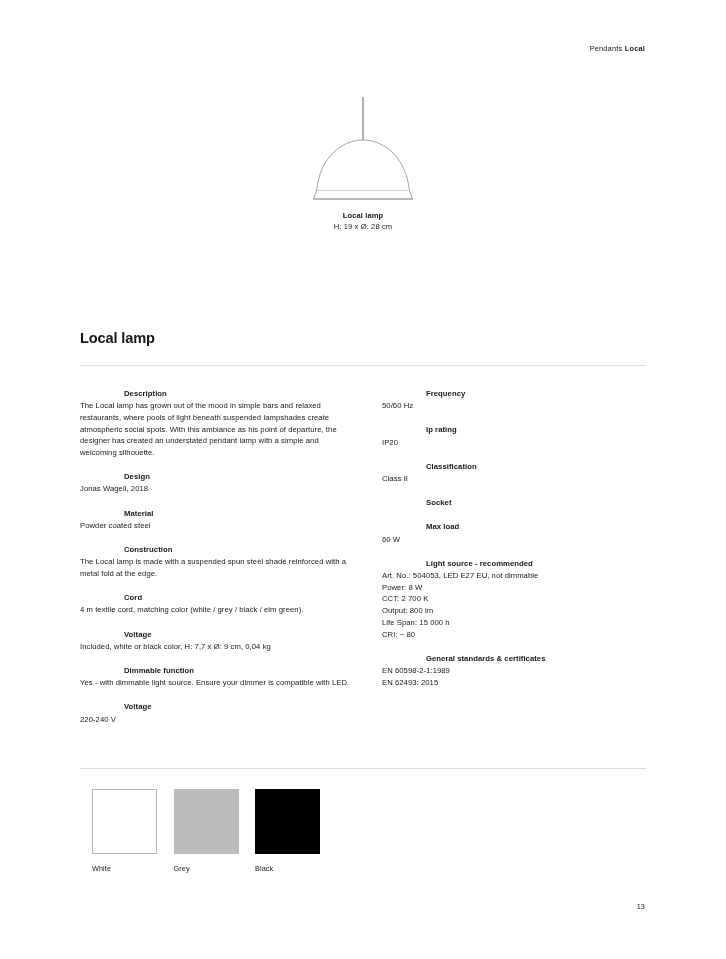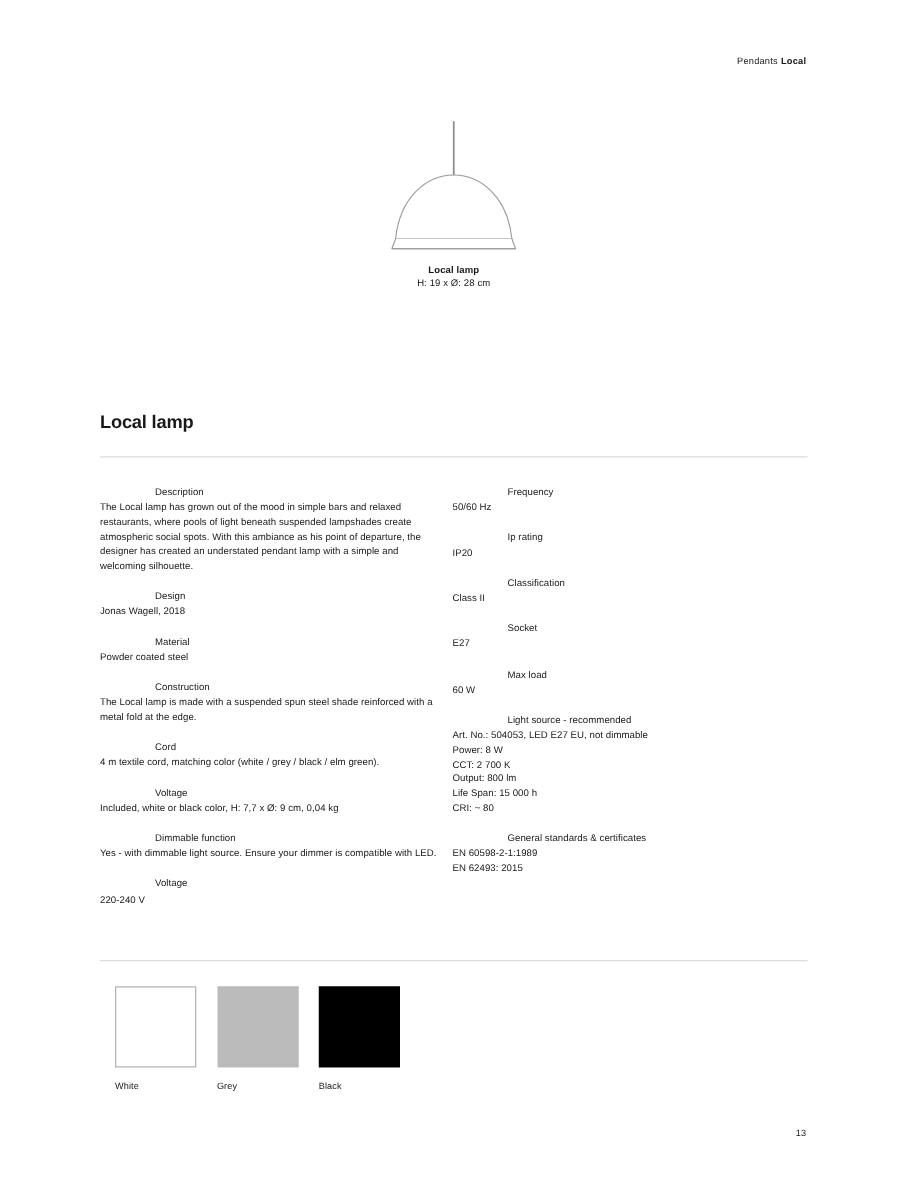--- a/index.html
+++ b/index.html
@@ -91,27 +91,27 @@
     top: 388px;
     left: 80px;
     width: 566px;
   }
   .spec-col {
     position: absolute;
     top: 0;
     width: 272px;
   }
   .spec-col.left  { left: 0; }
-  .spec-col.right { left: 282px; }
+  .spec-col.right { left: 302px; }
 
   .spec-block { margin-bottom: 12.5px; }
   .spec-block:last-child { margin-bottom: 0; }
   .spec-label {
     font-size: 7.7px;
-    font-weight: 400;
+    font-weight: 700;
     letter-spacing: 0.05px;
     line-height: 1.52;
     margin: 0 0 0.5px 0;
     padding-left: 44px;
   }
   .spec-value {
     font-size: 7.7px;
     font-weight: 400;
     letter-spacing: 0.05px;
     line-height: 1.52;
@@ -225,21 +225,20 @@
         <div class="spec-block">
           <p class="spec-label">Ip rating</p>
           <p class="spec-value">IP20</p>
         </div>
         <div class="spec-block">
           <p class="spec-label">Classification</p>
           <p class="spec-value">Class II</p>
         </div>
         <div class="spec-block">
           <p class="spec-label">Socket</p>
-          <p class="spec-value">E27</p>
         </div>
         <div class="spec-block">
           <p class="spec-label">Max load</p>
           <p class="spec-value">60 W</p>
         </div>
         <div class="spec-block">
           <p class="spec-label">Light source - recommended</p>
           <p class="spec-value">Art. No.: 504053, LED E27 EU, not dimmable</p>
           <p class="spec-value">Power: 8 W</p>
           <p class="spec-value">CCT: 2 700 K</p>

